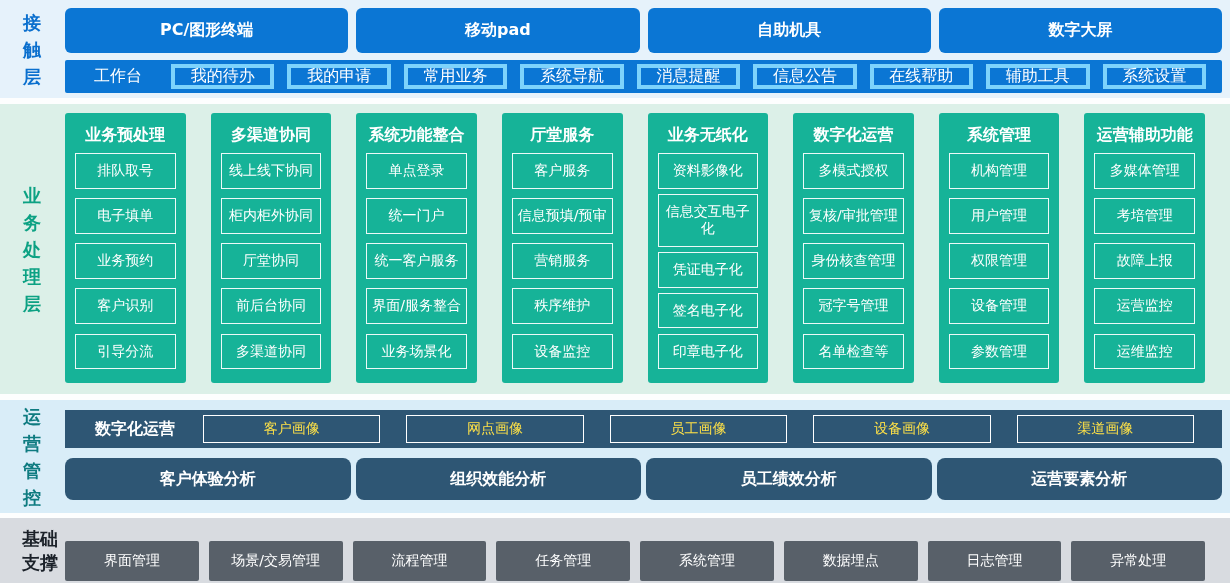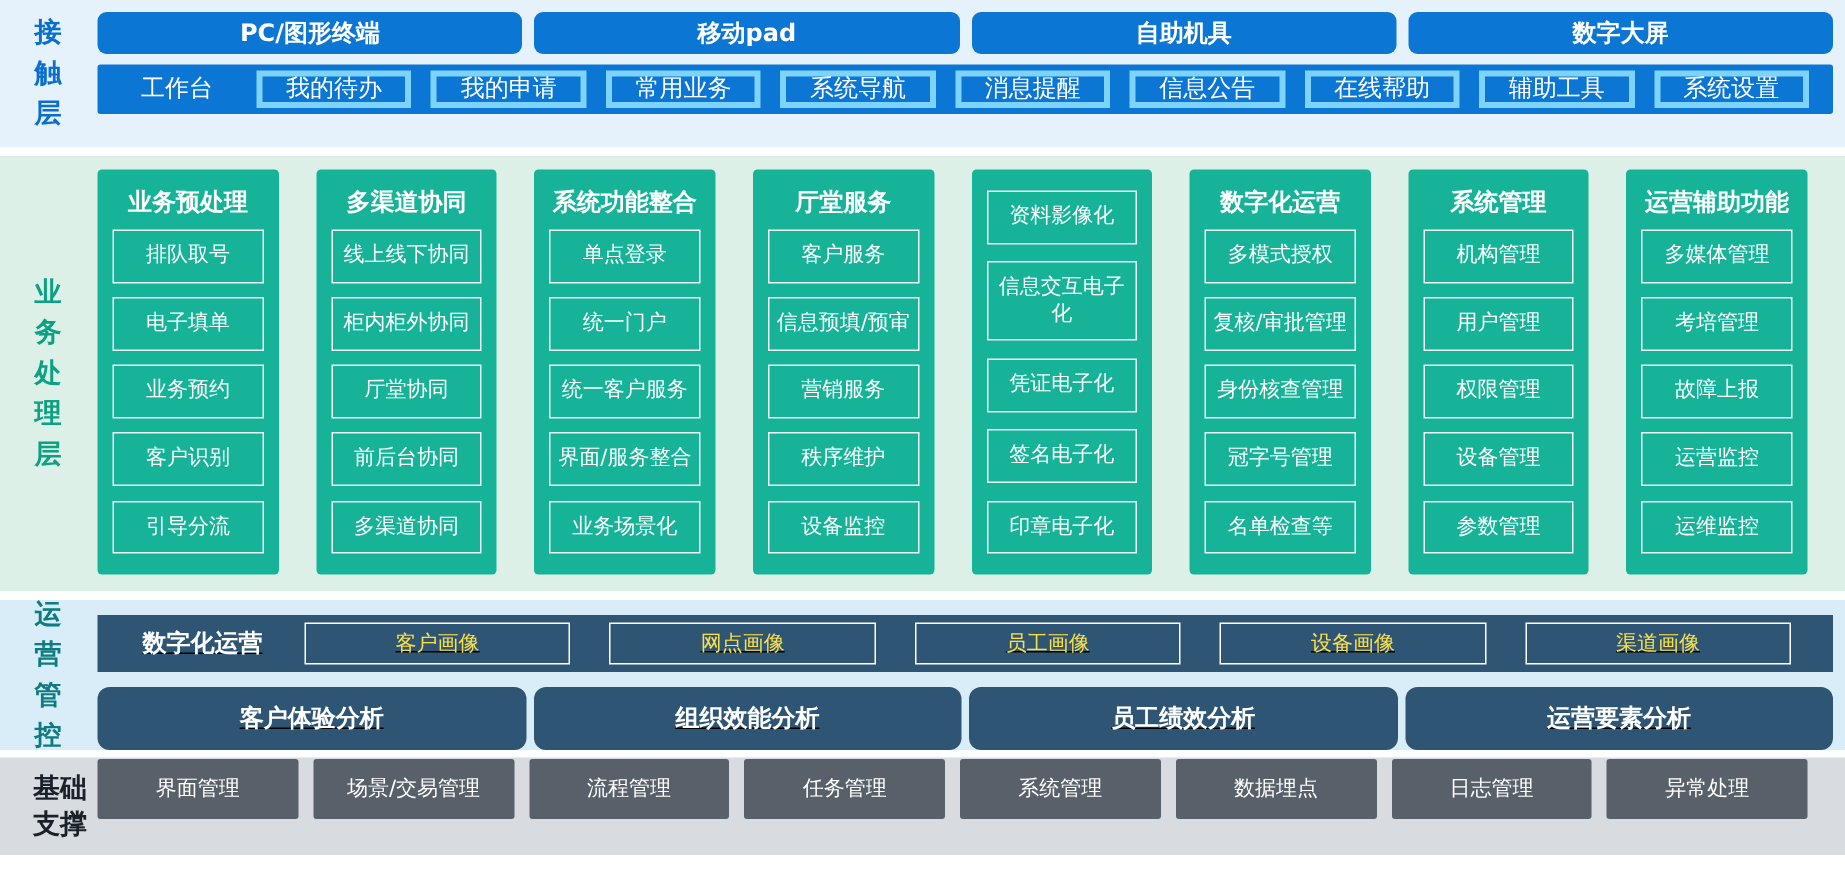--- a/index.html
+++ b/index.html
@@ -27,21 +27,21 @@
     letter-spacing: 0;
   }
   .lbl-blue  { color: #0a6fce; }
   .lbl-green { color: #0ca183; }
   .lbl-teal  { color: #0e7b80; }
   .lbl-dark  { color: #1b2129; width: 40px; left: 20px; line-height: 24px; }
 
   
   .sec-contact { height: 98px; background: #e6f2fb; padding-top: 8px; }
   .content { margin-left: 65px; margin-right: 8px; }
-  .channels { display: flex; gap: 8px; height: 28px; justify-content: flex-end; }
+  .channels { display: flex; gap: 8px; height: 45px; justify-content: flex-end; }
   .channel-btn {
     flex: 1; background: #0b76d4; color: #fff;
     border-radius: 6px; font-size: 16px; font-weight: bold;
     display: flex; align-items: center; justify-content: center;
   }
   .workbench {
     margin-top: 7px; height: 33px; background: #0b76d4;
     border-radius: 2px; display: flex; align-items: center;
     padding-right: 16px;
   }
@@ -76,21 +76,21 @@
     justify-content: space-between; margin-top: 4px;
   }
   .col-box {
     min-height: 32px; border: 1px solid rgba(255,255,255,0.92);
     color: #fff; font-size: 14px; line-height: 1.25;
     display: flex; align-items: center; justify-content: center;
     text-align: center; padding: 8px 3px;
   }
 
   
-  .sec-ops { height: 100px; background: #d9edf8; padding-top: 10px; text-decoration: underline; }
+  .sec-ops { height: 113px; background: #d9edf8; padding-top: 10px; }
   .digital-bar {
     height: 38px; background: #2e5674; display: flex; align-items: center;
   }
   .digital-label {
     padding: 0 28px 0 30px; color: #fff;
     font-size: 16px; font-weight: bold; white-space: nowrap; flex: 0 0 auto;
   }
   .portraits { flex: 1; display: flex; gap: 26px; margin-right: 28px; }
   .portrait-box {
     flex: 1; height: 28px; border: 1px solid #ffffff;
@@ -99,21 +99,21 @@
     white-space: nowrap;
   }
   .analyses { display: flex; gap: 5px; margin-top: 10px; height: 42px; }
   .analysis-btn {
     flex: 1; background: #2e5674; color: #fff; border-radius: 8px;
     font-size: 16px; font-weight: bold;
     display: flex; align-items: center; justify-content: center;
   }
 
   
-  .sec-foundation { height: 65px; background: #d8dbe0; padding-top: 1px; }
+  .sec-foundation { height: 65px; background: #d8dbe0; padding-top: 23px; }
   .foundation-items { margin-left: 65px; margin-right: 25px; display: flex; gap: 10px; height: 40px; }
   .fd-item {
     flex: 1; background: #586069; color: #fff; font-size: 14px;
     border-radius: 2px;
     display: flex; align-items: center; justify-content: center;
     white-space: nowrap;
   }
 </style>
 </head>
 <body>
@@ -183,20 +183,21 @@
         <div class="col-title">厅堂服务</div>
         <div class="col-items">
           <div class="col-box">客户服务</div>
           <div class="col-box">信息预填/预审</div>
           <div class="col-box">营销服务</div>
           <div class="col-box">秩序维护</div>
           <div class="col-box">设备监控</div>
         </div>
       </div>
       <div class="col">
+        <div class="col-title">业务无纸化</div>
         <div class="col-items">
           <div class="col-box">资料影像化</div>
           <div class="col-box">信息交互电子化</div>
           <div class="col-box">凭证电子化</div>
           <div class="col-box">签名电子化</div>
           <div class="col-box">印章电子化</div>
         </div>
       </div>
       <div class="col">
         <div class="col-title">数字化运营</div>

